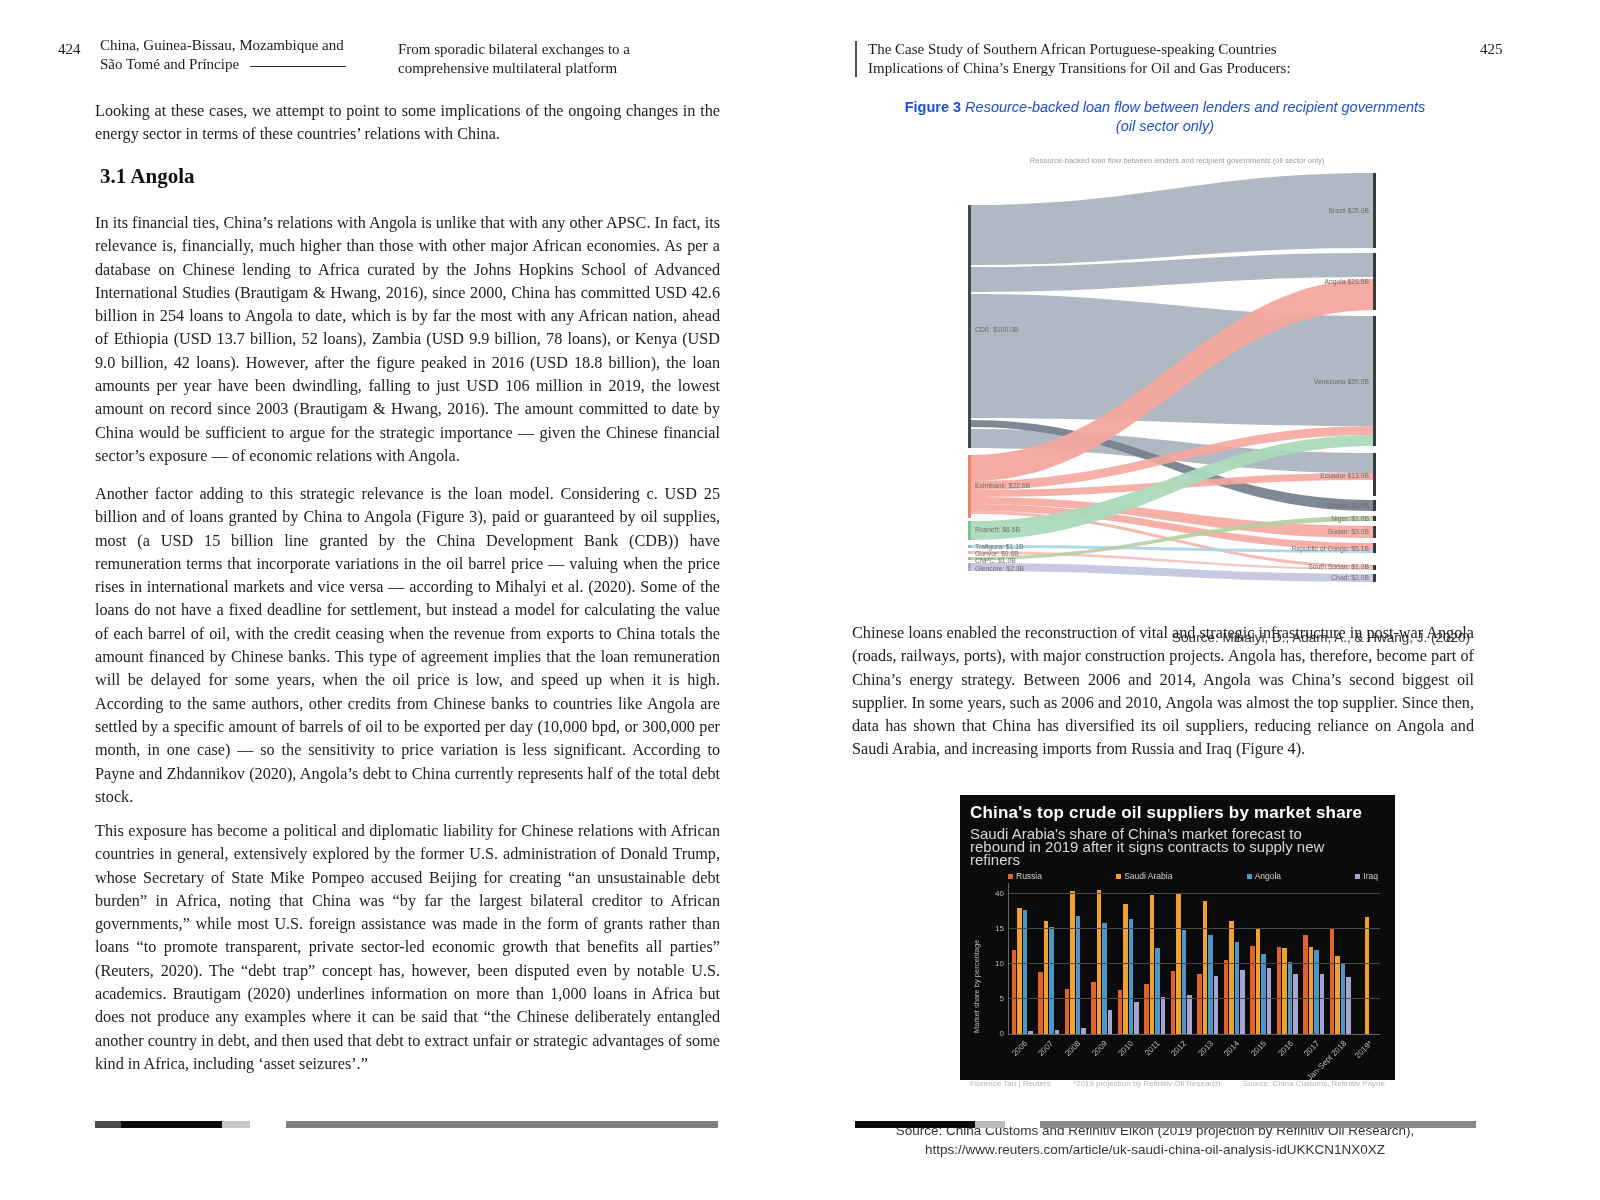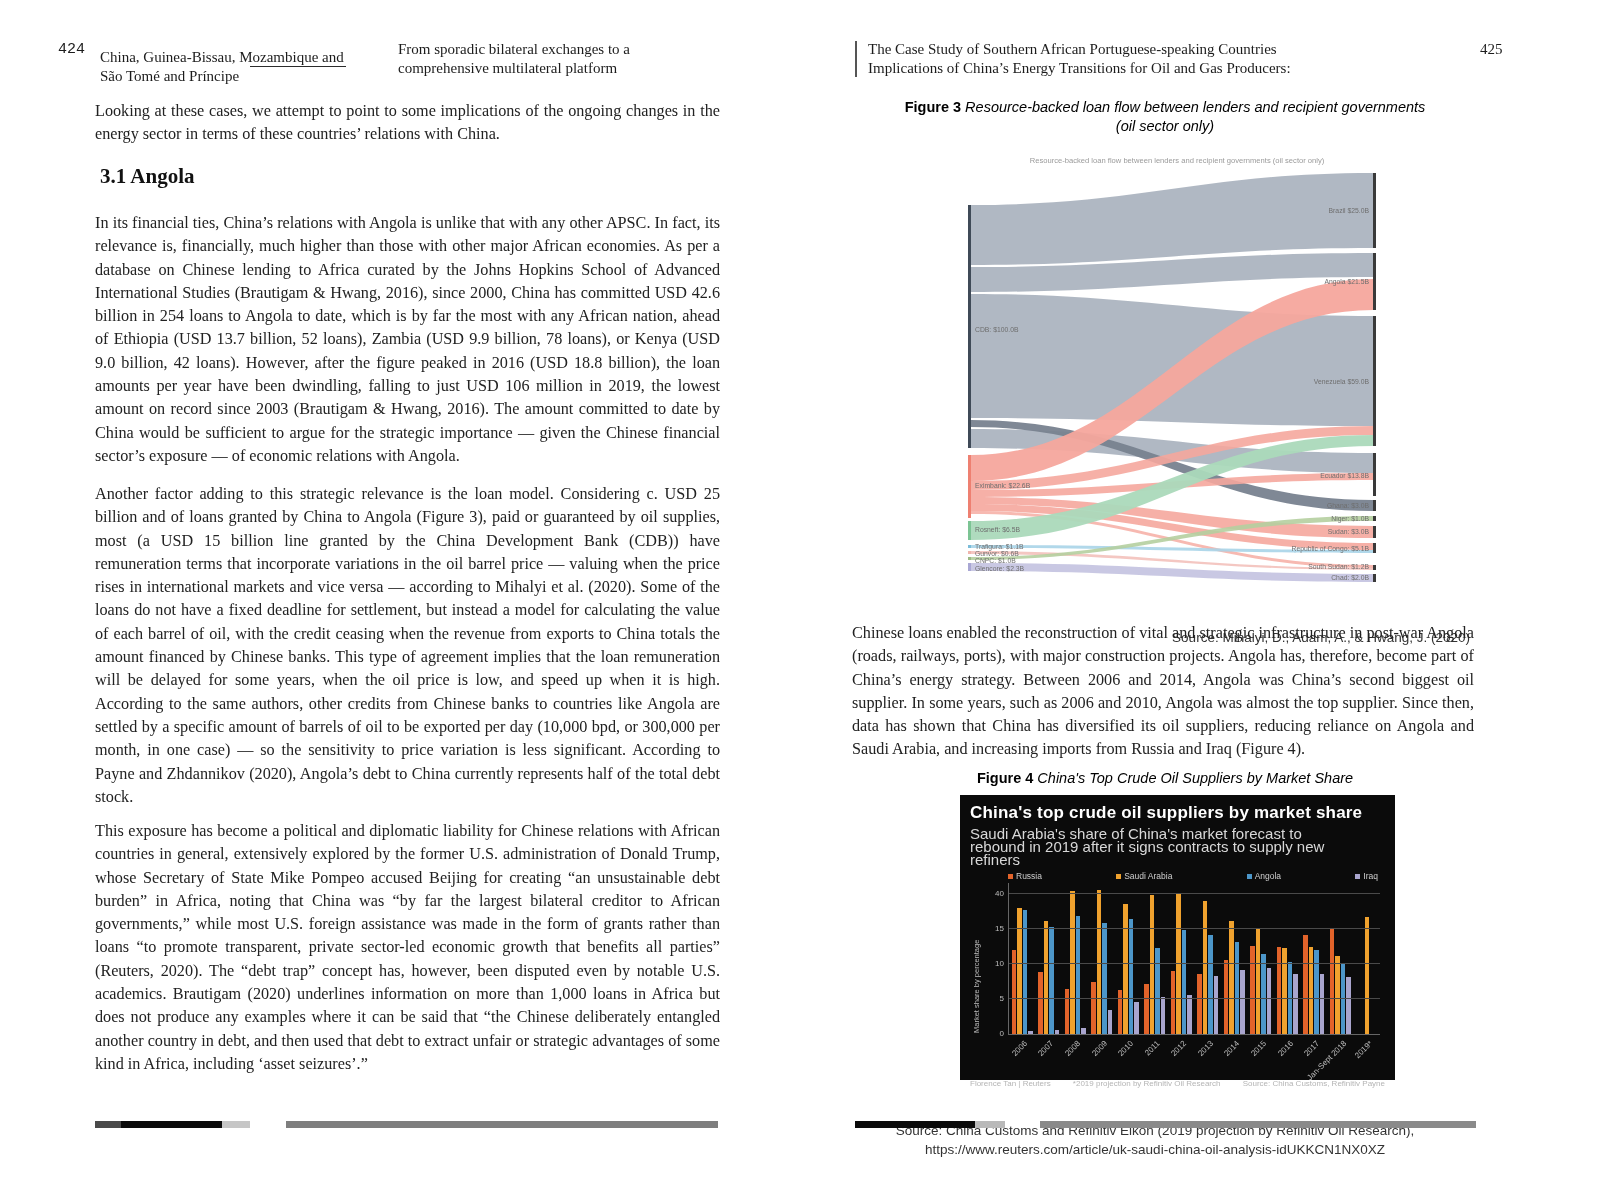--- a/index.html
+++ b/index.html
@@ -15,21 +15,21 @@
   .head-rule { position:absolute; width:96px; height:1px; background:#2b2b2b; }
   .vbar { position:absolute; width:2px; height:36px; background:#555; }
 
   
   .para { position:absolute; width:625px; font-size:16.2px; line-height:23.3px;
     text-align:justify; color:#222; }
   .section-heading { position:absolute; font-size:21px; font-weight:bold; color:#111; }
 
   
   .figcap { position:absolute; font-family:"Liberation Sans", sans-serif;
-    font-size:14.5px; line-height:19px; text-align:center; color:#000000; }
+    font-size:14.5px; line-height:19px; text-align:center; color:#1d4ed8; }
   .figcap .cap-label { font-weight:bold; font-style:normal; }
   .figcap .cap-text { font-style:italic; }
   .figsource { position:absolute; font-family:"Liberation Sans", sans-serif;
     font-size:13.5px; line-height:19px; color:#333;margin-top:44px; }
 
   
   .footbar { position:absolute; height:7px; }
 
   
   #sankey-figure { position:absolute; left:182px; top:150px; width:430px; height:440px; }
@@ -58,24 +58,24 @@
   .x-label-cell { flex:1; position:relative; }
   .x-label-cell span { position:absolute; top:4px; right:45%; transform:rotate(-45deg);
     transform-origin:top right; color:#bdbdbd; font-size:8px; white-space:nowrap; }
   #chart-footer { display:flex; justify-content:space-between; margin-top:2px;
     color:#b5b5b5; font-size:8px; }
 </style>
 </head>
 <body>
 
 <div class="page" id="page-left">
-  <div class="runhead" style="left:58px; top:40px;font-family:Liberation Mono, monospace;">
+  <div class="runhead" style="left:58px; top:40px;">
     <span class="pgnum">424</span>
   </div>
-  <div class="runhead" style="left:100px; top:48px; width:260px;font-family:Liberation Serif, serif;">
+  <div class="runhead" style="left:100px; top:36px; width:260px;font-family:Liberation Serif, serif;">
     <div>China, Guinea-Bissau, Mozambique and</div>
     <div>São Tomé and Príncipe</div>
   </div>
   <div class="head-rule" style="left:250px; top:66px;"></div>
   <div class="runhead" style="left:398px; top:40px; width:280px;">
     <div>From sporadic bilateral exchanges to a</div>
     <div>comprehensive multilateral platform</div>
   </div>
 
   <div class="para" style="left:95px; top:100px;">Looking at these cases, we attempt to point to some implications of the ongoing changes in the energy sector in terms of these countries’ relations with China.</div>
@@ -167,24 +167,20 @@
       <text class="sankey-label" x="407" y="401" text-anchor="end">Republic of Congo: $5.1B</text>
       <text class="sankey-label" x="407" y="419" text-anchor="end">South Sudan: $1.2B</text>
       <text class="sankey-label" x="407" y="430" text-anchor="end">Chad: $2.0B</text>
     </svg>
   </div>
 
   <div class="figsource" style="left:300px; top:584px; width:390px; text-align:right;">Source: Mihalyi, D., Adam, A., &amp; Hwang, J. (2020)</div>
 
   <div class="para" style="left:72px; top:622px; width:622px;">Chinese loans enabled the reconstruction of vital and strategic infrastructure in post-war Angola (roads, railways, ports), with major construction projects. Angola has, therefore, become part of China’s energy strategy. Between 2006 and 2014, Angola was China’s second biggest oil supplier. In some years, such as 2006 and 2010, Angola was almost the top supplier. Since then, data has shown that China has diversified its oil suppliers, reducing reliance on Angola and Saudi Arabia, and increasing imports from Russia and Iraq (Figure 4).</div>
 
-  <div class="figcap" style="left:125px; top:769px; width:520px;">
-    <span class="cap-label">Figure 4</span>
-    <span class="cap-text">China's Top Crude Oil Suppliers by Market Share</span>
-  </div>
 
   <div id="chart-panel">
     <div id="chart-title">China's top crude oil suppliers by market share</div>
     <div id="chart-subtitle">Saudi Arabia's share of China's market forecast to rebound in 2019 after it signs contracts to supply new refiners</div>
     <div id="f4-legend">
         <span class="legend-item">
           <span class="swatch" style="background: rgb(226, 99, 42);"></span>
           <span>Russia</span>
         </span>
         <span class="legend-item">

